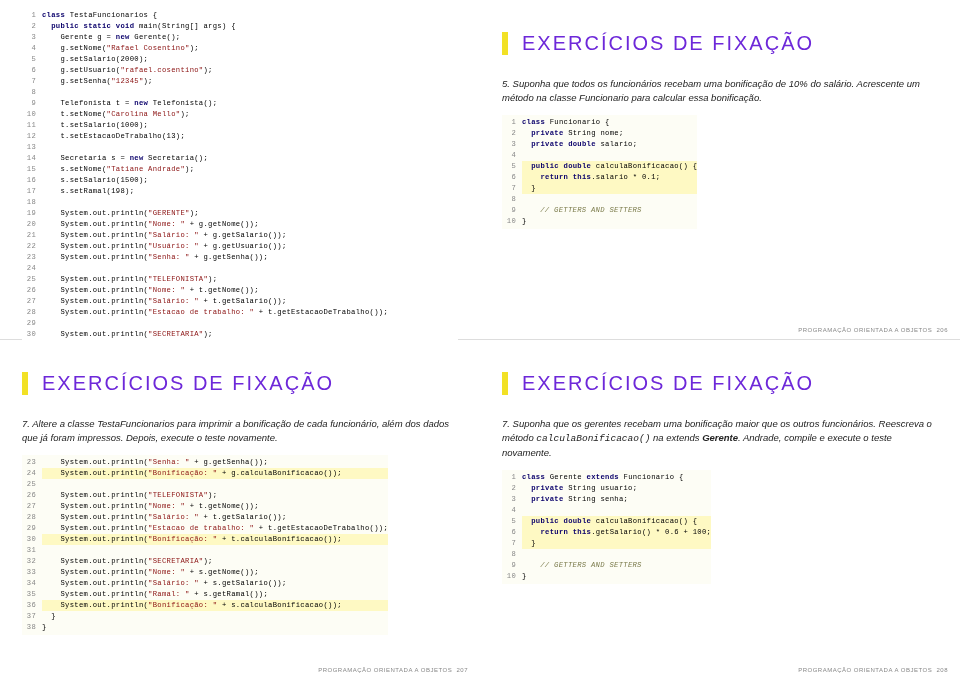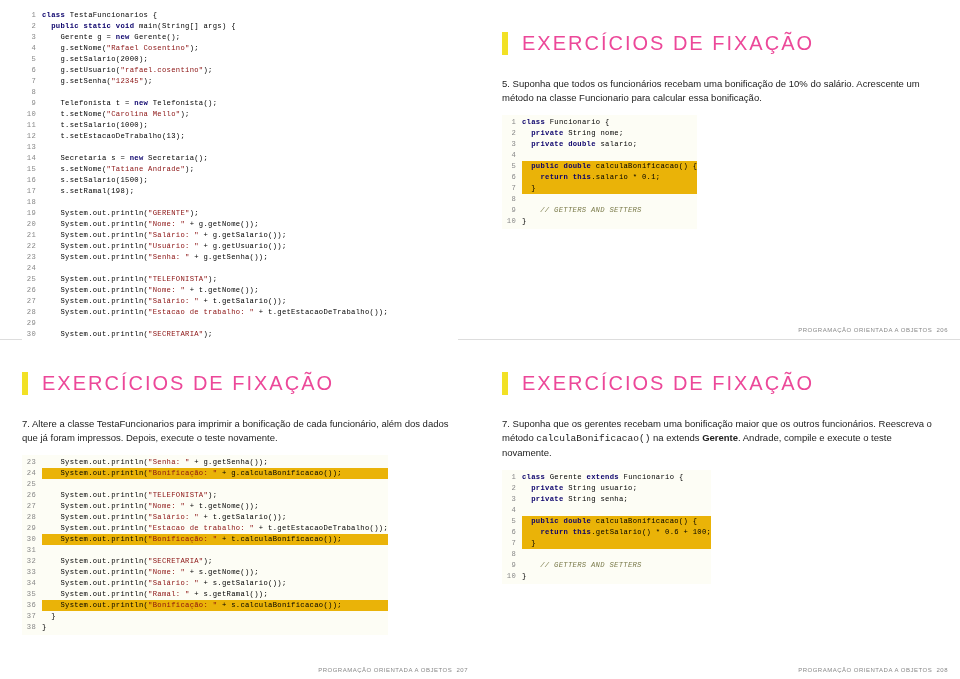--- a/index.html
+++ b/index.html
@@ -38,42 +38,43 @@
   }
   .code .row { display: flex; }
   .code .ln {
     width: 20px;
     text-align: right;
     color: #888;
     padding-right: 6px;
     flex-shrink: 0;
   }
   .code .txt { flex: 1; }
-  .code .hl { background: #eab308; }
+  .code .hl { background: #fef9c3; }
   .kw { color: #0a006b; font-weight: bold; }
   .str { color: #8a1010; }
   .cmt { color: #7a7a4a; font-style: italic; margin-left: 9px; }
 
   .heading {
     font-family: "Arial Narrow", Arial, sans-serif;
     letter-spacing: 2px;
     font-size: 20px;
     font-weight: 400;
     margin: 22px 0 22px 0;
-    color: #ec4899;
+    color: #6d28d9;
   }
   .accent {
     border-left: 6px solid #f2e125;
     padding-left: 14px;
   }
   .paragraph {
     font-size: 9.5px;
     line-height: 14px;
     margin: 0 0 10px 0;
     color: #222;
+    font-style: italic;
   }
   .mono-inline { font-family: "Courier New", Courier, monospace; }
 
   .codebox {
     border: none;
     background: #fdfdf5;
     display: inline-block;
     padding: 2px 0;
   }
 

